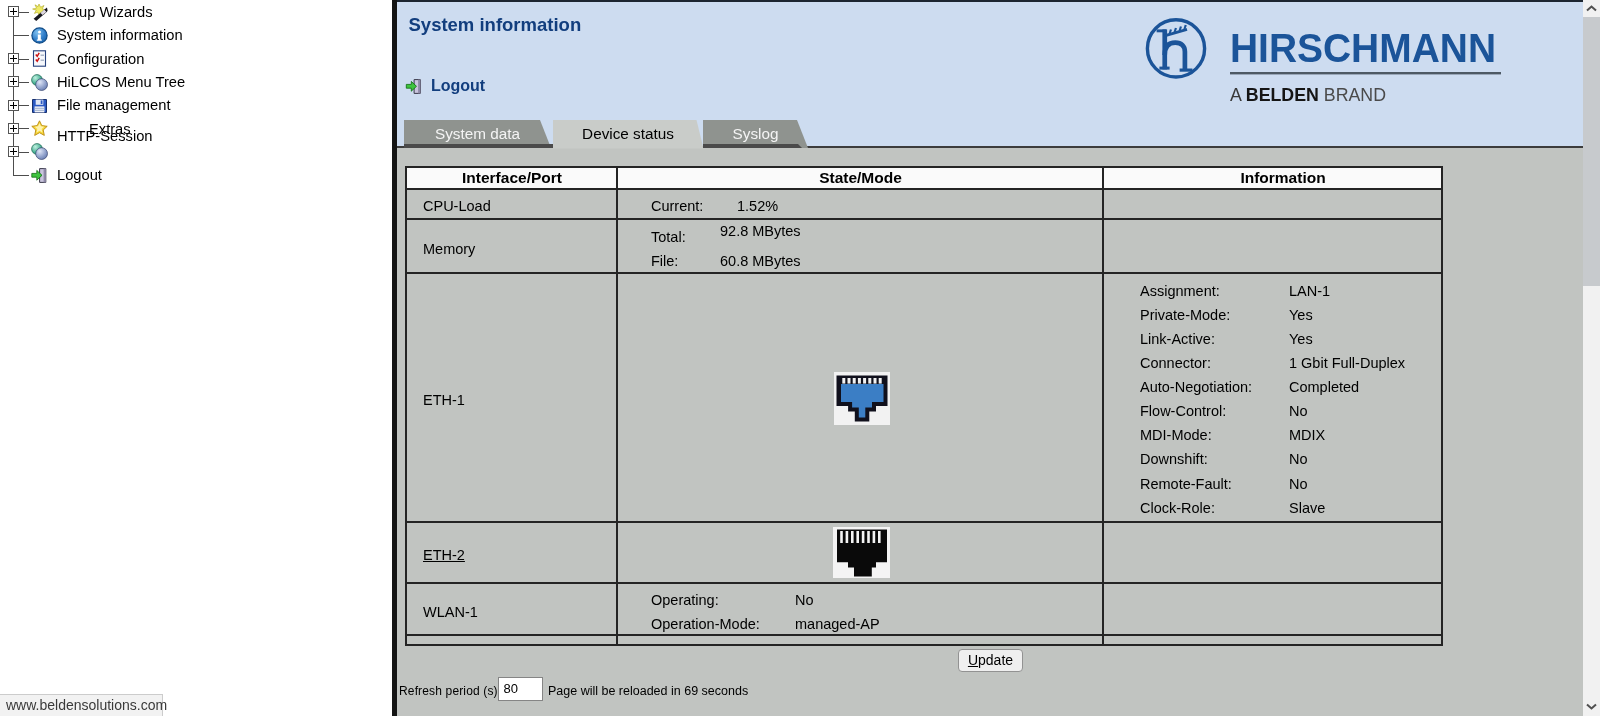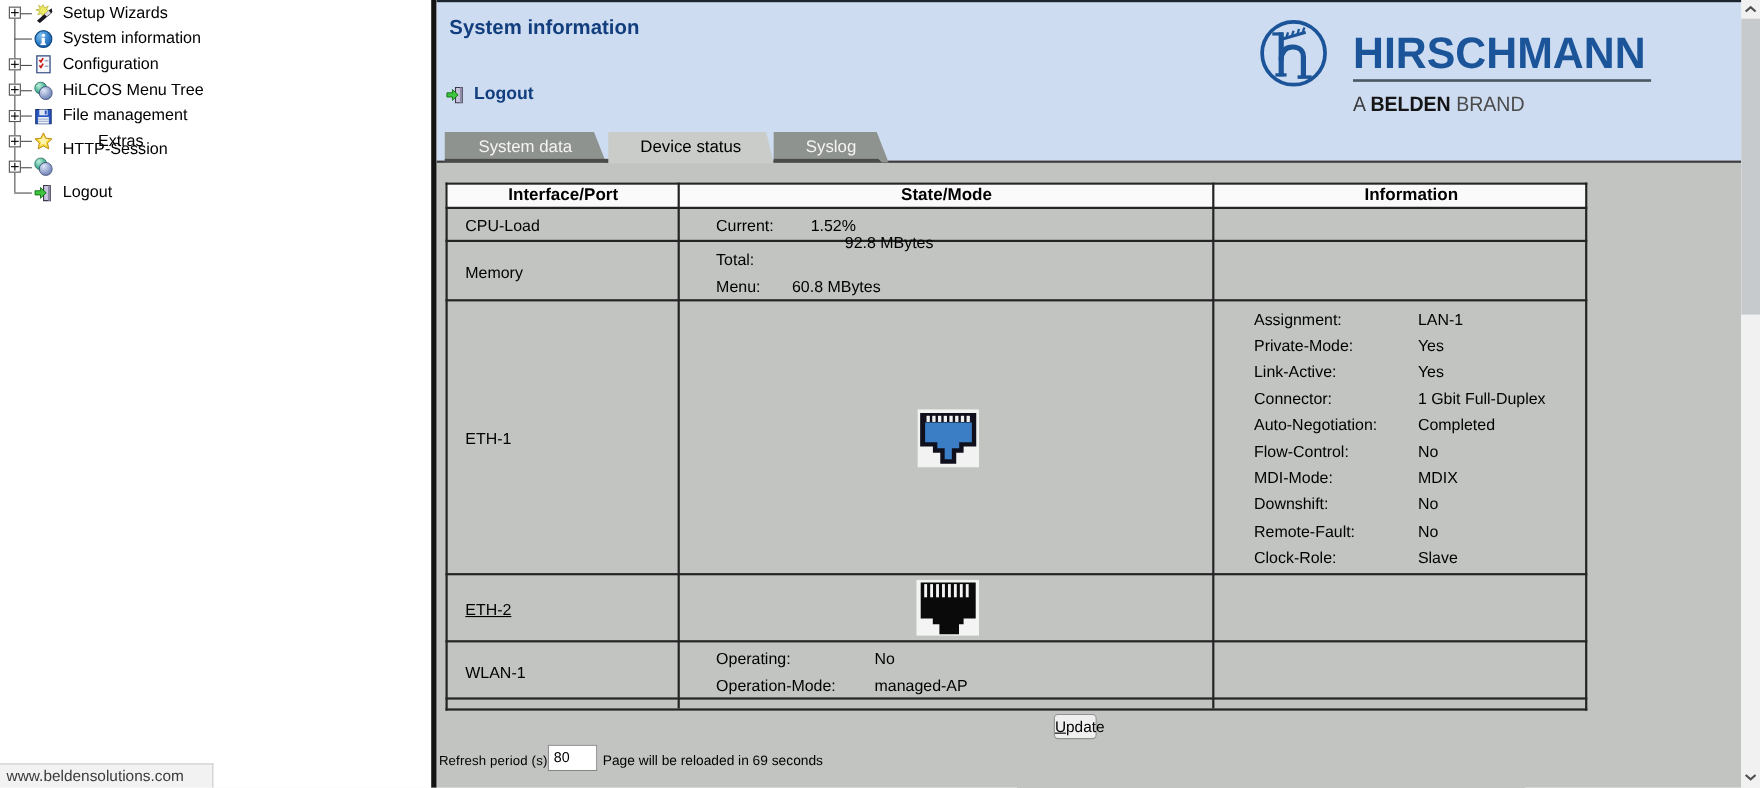--- a/index.html
+++ b/index.html
@@ -206,22 +206,22 @@
     <div class="b2" style="left:0;top:355px;width:1038px;height:2px;"></div>
     <div class="b2" style="left:0;top:415.5px;width:1038px;height:2px;"></div>
     <div class="b2" style="left:0;top:468px;width:1038px;height:2px;"></div>
 
     <div class="cell" style="left:18px;top:32px;">CPU-Load</div>
     <div class="cell" style="left:246px;top:32px;">Current:</div>
     <div class="cell" style="left:332px;top:32px;">1.52%</div>
 
     <div class="cell" style="left:18px;top:75px;">Memory</div>
     <div class="cell" style="left:246px;top:63px;">Total:</div>
-    <div class="cell" style="left:315px;top:47px;margin-left:48px;">92.8 MBytes</div>
-    <div class="cell" style="left:246px;top:87px;">Menu:</div>
+    <div class="cell" style="left:315px;top:57px;">92.8 MBytes</div>
+    <div class="cell" style="left:246px;top:87px;">File:</div>
     <div class="cell" style="left:315px;top:87px;">60.8 MBytes</div>
 
     <div class="cell" style="left:18px;top:226px;">ETH-1</div>
     <div class="abs" id="rj45blue" style="left:429px;top:206px;width:56px;height:53px;">
       <svg width="56" height="53" viewBox="0 0 56 53">
         <rect width="56" height="53" fill="#f2f2f2"></rect>
         <path d="M2.5,3.5 H53.5 V34 H42 V39.6 H35.3 V49.6 H20.8 V39.6 H14.1 V34 H2.5 Z" fill="#10101c"></path>
         <path d="M7,12 H49.5 V30 H38 V35.6 H31.3 V45.6 H24.8 V35.6 H18.1 V30 H7 Z" fill="#3b7ec5"></path>
         <g fill="#f2f2f2">
           <rect x="8.3" y="6" width="3" height="5.6"></rect>
@@ -256,30 +256,30 @@
       </svg>
     </div>
 
     <div class="cell" style="left:18px;top:438px;text-align:right;">WLAN-1</div>
     <div class="cell" style="left:246px;top:426px;">Operating:</div>
     <div class="cell" style="left:390px;top:426px;">No</div>
     <div class="cell" style="left:246px;top:450px;">Operation-Mode:</div>
     <div class="cell" style="left:390px;top:450px;">managed-AP</div>
   </div>
 
-  <div class="abs" style="left:561px;top:649px;width:39px;height:23px;background:#efefef;border:1px solid #929292;border-radius:4px;font-size:14px;text-align:center;line-height:21px;color:#000;"><span style="text-decoration:underline;">U</span>pdate</div>
+  <div class="abs" style="left:561px;top:649px;width:65px;height:23px;background:#efefef;border:1px solid #929292;border-radius:4px;font-size:14px;text-align:center;line-height:21px;color:#000;"><span style="text-decoration:underline;">U</span>pdate</div>
 
   <div class="abs" style="left:2px;top:684px;font-size:12px;letter-spacing:0.15px;color:#000;">Refresh period (s)</div>
   <div class="abs" style="left:101px;top:677px;width:45px;height:24px;background:#fff;border:1.5px solid #858585;font-size:13px;line-height:21px;padding-left:4.5px;">80</div>
   <div class="abs" style="left:151px;top:683.5px;font-size:12.5px;color:#000;">Page will be reloaded in 69 seconds</div>
 </div>
 
 <div id="sbar" class="abs" style="left:1583px;top:0;width:17px;height:716px;background:#f1f1f1;">
   <svg class="abs" style="left:3px;top:5px;" width="11" height="7">
       <path d="M1,5.5 L5.5,1.5 L10,5.5" stroke="#505050" stroke-width="2" fill="none"></path>
     </svg>
   <div class="abs" style="left:0;top:17px;width:17px;height:269px;background:#c7cacd;"></div>
   <svg class="abs" style="left:3px;top:703px;" width="11" height="7">
       <path d="M1,1.5 L5.5,5.5 L10,1.5" stroke="#505050" stroke-width="2" fill="none"></path>
     </svg>
 </div>
 
-<div class="abs" style="left:0;top:694px;width:194px;height:22px;background:#f2f2f2;border-top:1px solid #cccccc;border-right:1px solid #cccccc;font-size:14px;color:#3a3a3a;line-height:21px;padding-left:6px;">www.beldensolutions.com</div>
+<div class="abs" style="left:0;top:694px;width:163px;height:22px;background:#f2f2f2;border-top:1px solid #cccccc;border-right:1px solid #cccccc;font-size:14px;color:#3a3a3a;line-height:21px;padding-left:6px;">www.beldensolutions.com</div>
 
 </body></html>

